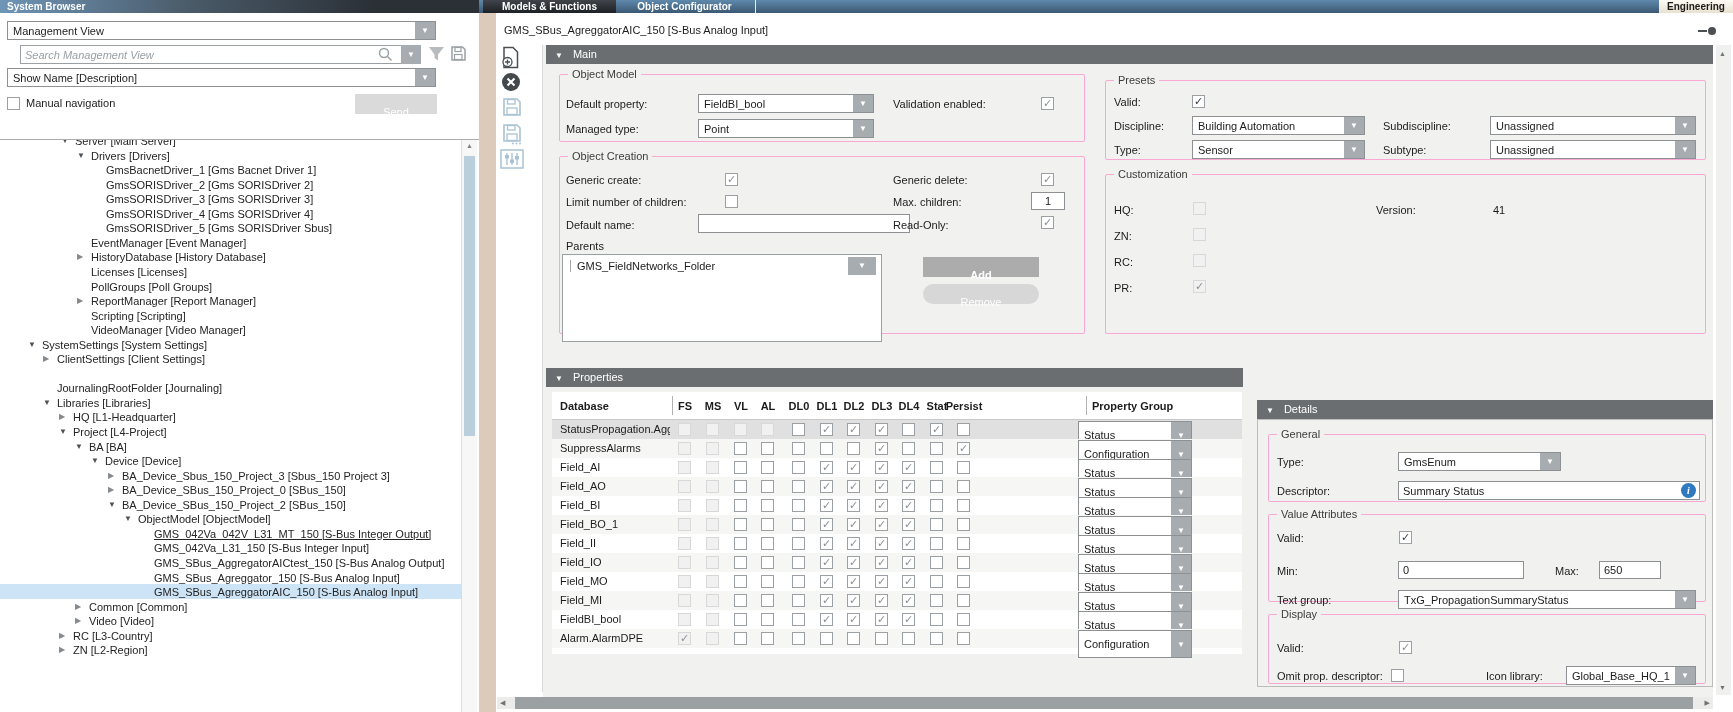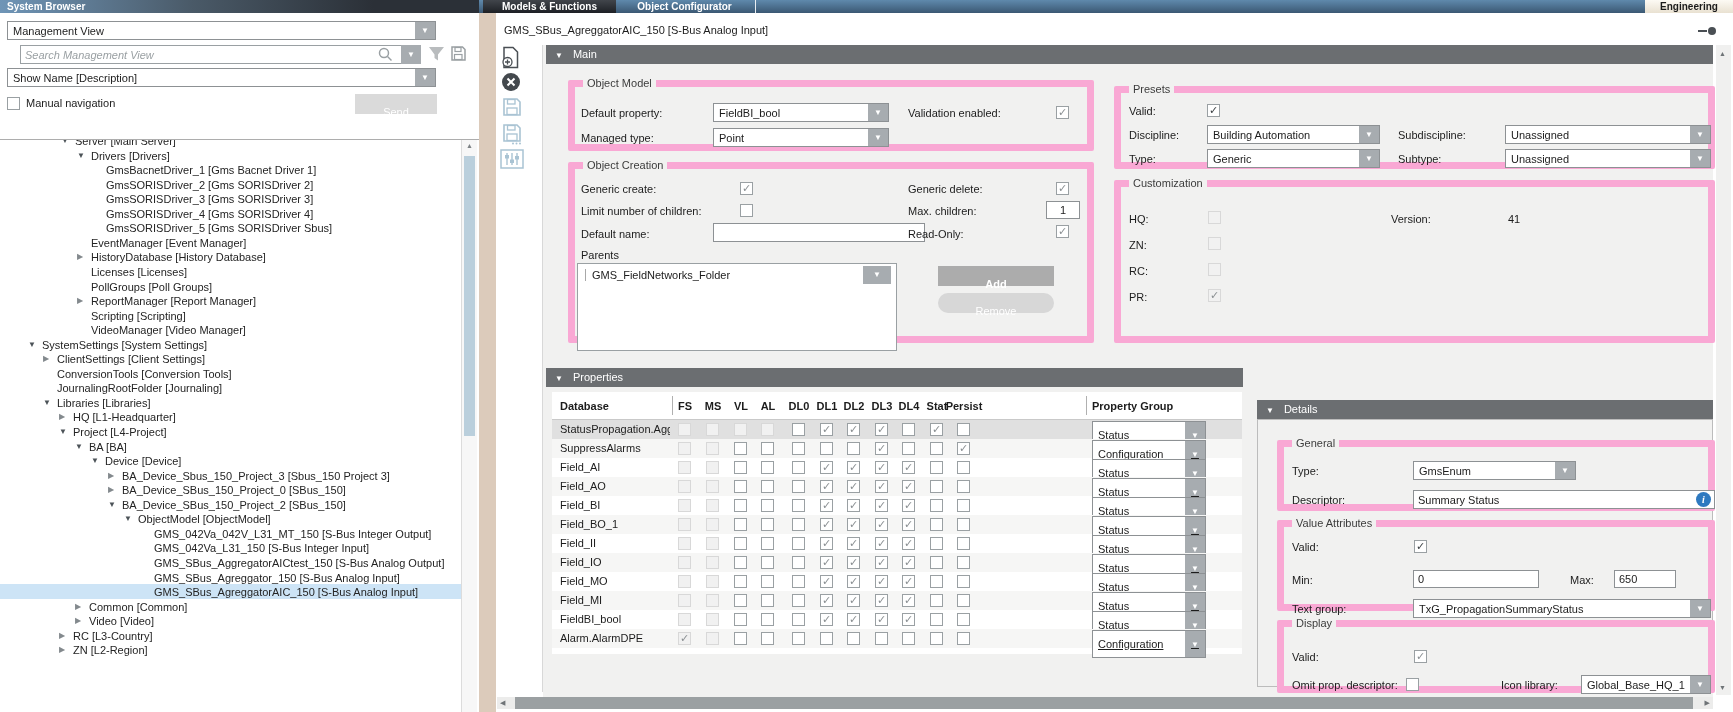--- a/index.html
+++ b/index.html
@@ -10,21 +10,21 @@
   .sysb-hdr{position:absolute;left:0;top:0;width:479px;height:13px;
     background:linear-gradient(90deg,#6f95b7 0%,#4a5a68 40%,#2b3037 78%);
     color:#fff;font-size:10px;font-weight:bold;line-height:13px;padding-left:7px;box-sizing:border-box;}
   .tabbar{position:absolute;left:479px;top:0;width:1254px;height:13px;
     background:linear-gradient(180deg,#5f89ac,#3b5873);}
   .tab{position:absolute;top:0;height:13px;line-height:13px;text-align:center;
     color:#fff;font-size:10px;font-weight:bold;}
   .tab.models{left:4px;width:133px;background:linear-gradient(180deg,#41454b,#1d2025);}
   .tab.config{left:137px;width:137px;}
   .tabsep{position:absolute;left:276px;top:0;width:1px;height:13px;background:#e9eef2;}
-  .tab.eng{right:0;width:88px;background:linear-gradient(180deg,#fcfaf4,#e9e1d1);color:#1b1b1b;}
+  .tab.eng{right:0;width:74px;background:linear-gradient(180deg,#fcfaf4,#e9e1d1);color:#1b1b1b;}
   
   .combo{position:absolute;display:flex;align-items:center;background:#fff;
     border:1px solid #8d9194;height:19px;box-sizing:border-box;overflow:hidden;white-space:nowrap;}
   .combo .txt{padding-left:5px;flex:1;overflow:hidden;}
   .combo .arr{width:20px;align-self:stretch;background:#a7acb0;color:#fff;flex:none;
     display:flex;align-items:center;justify-content:center;font-size:8px;}
   .tinput{position:absolute;border:1px solid #8d9194;background:#fff;height:19px;
     box-sizing:border-box;font-size:11px;padding:0 4px;font-family:inherit;color:#1c1c1c;}
   .search{border-color:#9aa0a3;}
   .search::placeholder{font-style:italic;color:#9aa0a3;}
@@ -51,21 +51,21 @@
   .tscroll .thumb{position:absolute;left:2px;top:16px;width:11px;height:280px;background:#bacfdc;}
   .splitter{position:absolute;left:479px;top:13px;width:17px;height:699px;background:#dccbbb;}
   
   .crumbstrip{position:absolute;left:496px;top:13px;width:1237px;height:32px;background:#fff;}
   .contentbg{position:absolute;left:543px;top:45px;width:1170px;height:663px;background:#f1f1f0;}
   .toolcol{position:absolute;left:496px;top:45px;width:46px;height:663px;background:#fff;}
   .vline{position:absolute;left:542px;top:45px;width:1px;height:647px;background:#d8d8d8;}
   .sechdr{position:absolute;height:19px;background:#6b6e71;color:#fff;font-size:11px;
     line-height:19px;padding-left:9px;box-sizing:border-box;}
   .sechdr .tri{font-size:8px;margin-right:10px;}
-  fieldset.grp{position:absolute;border:7px solid #f9a8d4;border-radius:2px;margin:11px;padding:0;
+  fieldset.grp{position:absolute;border:1px solid #f9a8d4;border-radius:2px;margin:2px;padding:0;
     min-width:0;box-sizing:border-box;}
   fieldset.grp legend{font-size:11px;color:#3c3c3c;margin-left:8px;padding:0 4px;}
   .plist{position:absolute;background:#fff;border:1px solid #9aa0a3;box-sizing:border-box;}
   .plitem{position:relative;height:22px;line-height:22px;padding-left:14px;}
   .ptick{position:absolute;left:7px;top:5px;width:1px;height:12px;background:#a8a8a8;}
   .arr2{position:absolute;right:5px;top:2px;width:28px;height:18px;background:#a7acb0;color:#fff;
     text-align:center;line-height:18px;font-size:8px;}
   .btn.add{background:#acacac;font-weight:bold;}
   .btn.rm{background:#d7d7d7;border-radius:10px;}
   .btn.send{background:#dadada;}
@@ -75,21 +75,21 @@
   
   .ptable{position:absolute;left:552px;top:392px;width:690px;height:262px;background:#fff;}
   #phead{position:absolute;left:0;top:0;width:690px;height:27px;border-bottom:1px solid #c9c9c9;}
   .phc{position:absolute;top:8px;font-weight:bold;white-space:nowrap;}
   .phsep{position:absolute;top:4px;width:1px;height:19px;background:#b0b0b0;}
   #prows{position:absolute;left:0;top:28px;width:690px;height:234px;}
   .prow{position:absolute;left:0;width:690px;height:19px;}
   .prow.alt{background:#f6f6f5;}
   .prow.psel{background:#e0e0e0;}
   .pname{position:absolute;left:8px;top:3px;width:110px;overflow:hidden;white-space:nowrap;}
-  .pgc{left:540px;top:1px;width:114px;height:28px;text-decoration:underline;}
+  .pgc{left:526px;top:1px;width:114px;height:28px;}
   
   .detbody{position:absolute;left:1257px;top:419px;width:456px;height:268px;background:#f1f1f0;
     border:1px solid #bcbcbc;box-sizing:border-box;}
   
   .hscroll{position:absolute;left:497px;top:697px;width:1216px;height:12px;background:#ececeb;}
   .hscroll .thumb{position:absolute;left:18px;top:0;width:1178px;height:12px;background:#9ba0a2;}
   .sarr{position:absolute;font-size:7px;color:#6f7477;line-height:12px;}
   .vscroll{position:absolute;left:1716px;top:45px;width:15px;height:650px;background:#f0f0ef;}
   .vscroll .sarr{left:3px;}
   svg{display:block;}
@@ -186,23 +186,20 @@
       <span class="tlabel" style="left: 91px;">VideoManager [Video Manager]</span>
     </div>
     <div class="trow" style="top: 196.7px;">
       <span class="texp" style="left: 28px;">▼</span>
       <span class="tlabel" style="left: 42px;">SystemSettings [System Settings]</span>
     </div>
     <div class="trow" style="top: 211.25px;">
       <span class="texp cl" style="left: 43px;">▶</span>
       <span class="tlabel" style="left: 57px;">ClientSettings [Client Settings]</span>
     </div>
-    <div class="trow" style="top: 225.8px;">
-      <span class="tlabel" style="left: 57px;">ConversionTools [Conversion Tools]</span>
-    </div>
     <div class="trow" style="top: 240.35px;">
       <span class="tlabel" style="left: 57px;">JournalingRootFolder [Journaling]</span>
     </div>
     <div class="trow" style="top: 254.9px;">
       <span class="texp" style="left: 43px;">▼</span>
       <span class="tlabel" style="left: 57px;">Libraries [Libraries]</span>
     </div>
     <div class="trow" style="top: 269.45px;">
       <span class="texp cl" style="left: 59px;">▶</span>
       <span class="tlabel" style="left: 73px;">HQ [L1-Headquarter]</span>
@@ -229,21 +226,21 @@
     </div>
     <div class="trow" style="top: 356.75px;">
       <span class="texp" style="left: 108px;">▼</span>
       <span class="tlabel" style="left: 122px;">BA_Device_SBus_150_Project_2 [SBus_150]</span>
     </div>
     <div class="trow" style="top: 371.3px;">
       <span class="texp" style="left: 124px;">▼</span>
       <span class="tlabel" style="left: 138px;">ObjectModel [ObjectModel]</span>
     </div>
     <div class="trow" style="top: 385.85px;">
-      <span class="tlabel" style="left: 154px;">GMS_042Va_042V_L31_MT_150 [S-Bus Integer Output]</span>
+      <span class="tlabel" style="left: 154px; text-decoration: underline;">GMS_042Va_042V_L31_MT_150 [S-Bus Integer Output]</span>
     </div>
     <div class="trow" style="top: 400.4px;">
       <span class="tlabel" style="left: 154px;">GMS_042Va_L31_150 [S-Bus Integer Input]</span>
     </div>
     <div class="trow" style="top: 414.95px;">
       <span class="tlabel" style="left: 154px;">GMS_SBus_AggregatorAICtest_150 [S-Bus Analog Output]</span>
     </div>
     <div class="trow" style="top: 429.5px;">
       <span class="tlabel" style="left: 154px;">GMS_SBus_Agreggator_150 [S-Bus Analog Input]</span>
     </div>
@@ -388,21 +385,21 @@
     <span class="txt">Building Automation</span>
     <span class="arr">▼</span>
   </div>
   <span class="lbl" style="left:277px;top:34px;">Subdiscipline:</span>
   <div class="combo" style="left:384px;top:30px;width:206px;">
     <span class="txt">Unassigned</span>
     <span class="arr">▼</span>
   </div>
   <span class="lbl" style="left:8px;top:58px;">Type:</span>
   <div class="combo" style="left:86px;top:54px;width:173px;">
-    <span class="txt">Generic</span>
+    <span class="txt">Sensor</span>
     <span class="arr">▼</span>
   </div>
   <span class="lbl" style="left:277px;top:58px;">Subtype:</span>
   <div class="combo" style="left:384px;top:54px;width:206px;">
     <span class="txt">Unassigned</span>
     <span class="arr">▼</span>
   </div>
 </fieldset>
 
 <fieldset class="grp" style="left:1103px;top:166px;width:601px;height:166px;">

